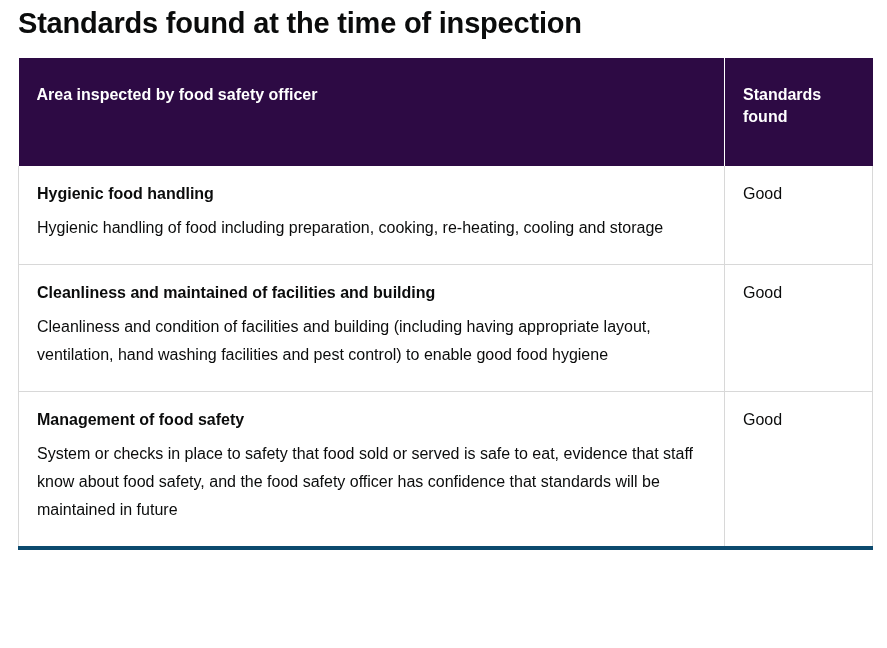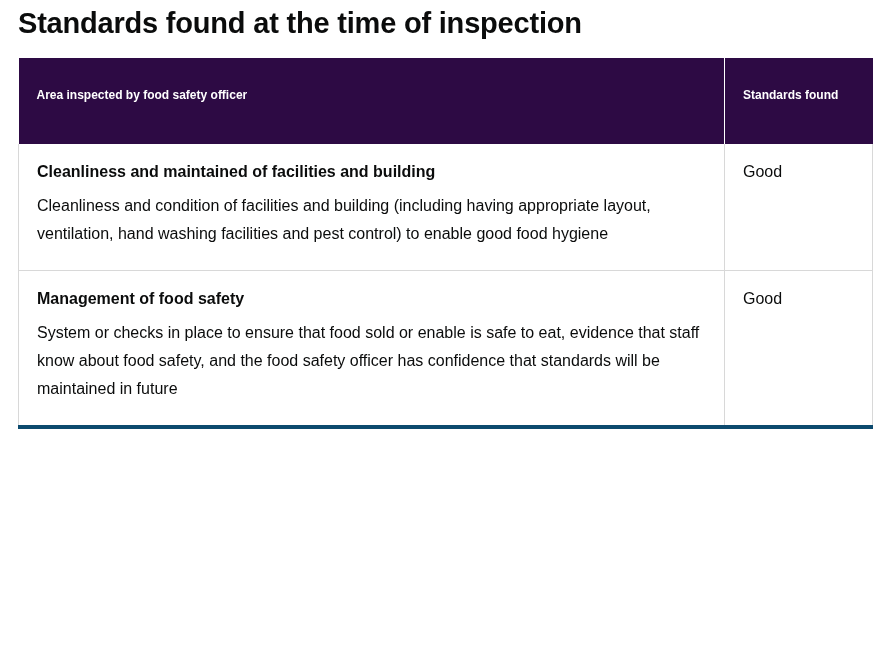--- a/index.html
+++ b/index.html
@@ -49,21 +49,21 @@
   }
 
   .results-table col.col-area  { width: 706px; }
   .results-table col.col-value { width: 148px; }
 
   
   .results-table thead th {
     background: #2d0a44;
     color: #ffffff;
     font-weight: 700;
-    font-size: 12px;
+    font-size: 16px;
     line-height: 22px;
     text-align: left;
     vertical-align: top;
     padding: 26px 18px 38px 18px;
     border: 0;
   }
   .results-table thead th.th-area {
     border-right: 1px solid #ffffff;
   }
   .results-table thead th.th-value {
@@ -120,35 +120,44 @@
 
     <thead>
       <tr>
         <th class="th-area">Area inspected by food safety officer</th>
         <th class="th-value">Standards found</th>
       </tr>
     </thead>
 
     <tbody>
 
+      <tr>
+        <td>
+          <p class="area-title">Hygienic food handling</p>
+          <p class="area-desc">Hygienic handling of food including preparation, cooking, re-heating, cooling and storage</p>
+        </td>
+        <td>
+          <span class="rating-value">Good</span>
+        </td>
+      </tr>
 
       <tr>
         <td>
           <p class="area-title">Cleanliness and maintained of facilities and building</p>
           <p class="area-desc">Cleanliness and condition of facilities and building (including having appropriate layout, ventilation, hand washing facilities and pest control) to enable good food hygiene</p>
         </td>
         <td>
           <span class="rating-value">Good</span>
         </td>
       </tr>
 
       <tr>
         <td>
           <p class="area-title">Management of food safety</p>
-          <p class="area-desc">System or checks in place to ensure that food sold or enable is safe to eat, evidence that staff know about food safety, and the food safety officer has confidence that standards will be maintained in future</p>
+          <p class="area-desc">System or checks in place to safety that food sold or served is safe to eat, evidence that staff know about food safety, and the food safety officer has confidence that standards will be maintained in future</p>
         </td>
         <td>
           <span class="rating-value">Good</span>
         </td>
       </tr>
 
     </tbody>
   </table>
 
 </div>

